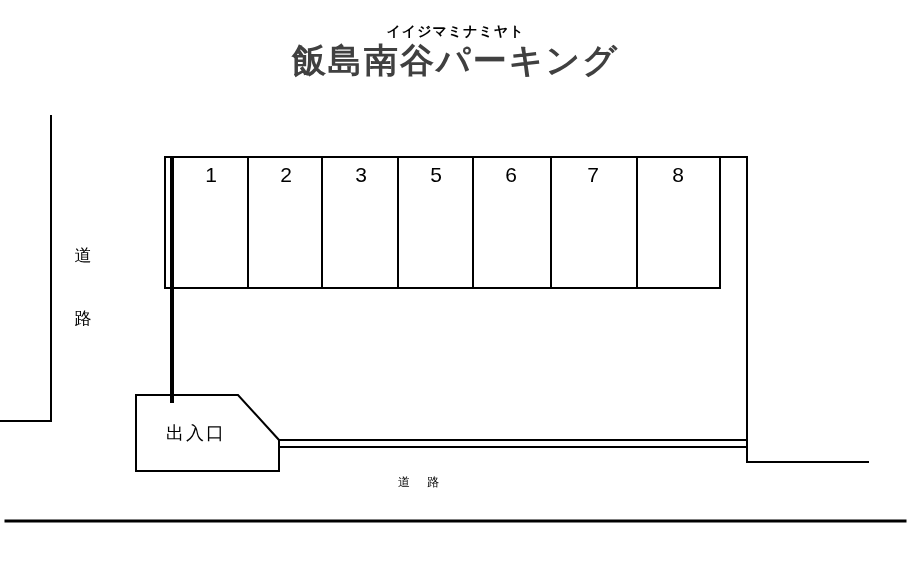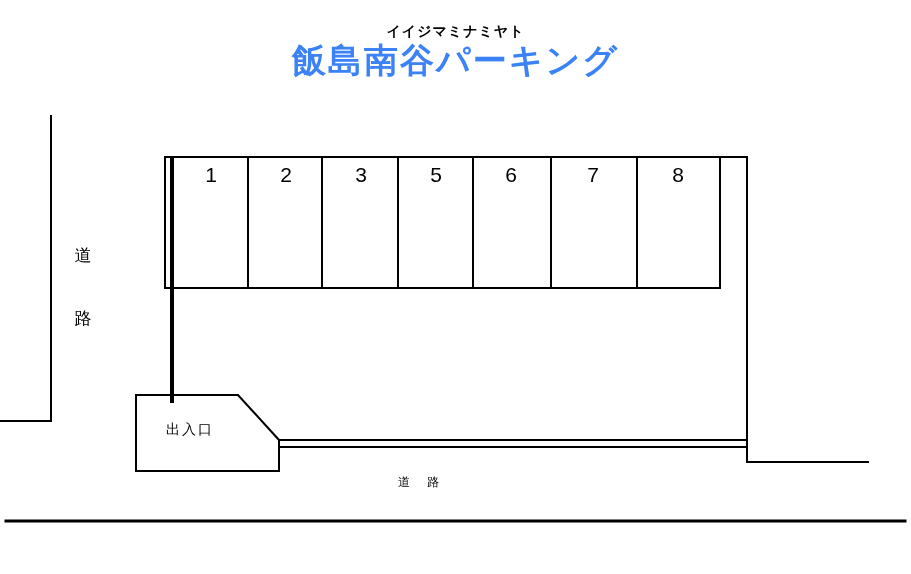--- a/index.html
+++ b/index.html
@@ -32,21 +32,21 @@
     letter-spacing: 1px;
     color: #000000;
     line-height: 1;
     margin: 0 0 4px 0;
   }
   #title-main {
     font-family: "Liberation Sans", sans-serif;
     font-size: 34px;
     font-weight: bold;
     letter-spacing: 2px;
-    color: #3b82f6;
+    color: #404040;
     line-height: 1.08;
     margin: 0;
   }
   
   #diagram {
     position: absolute;
     left: 0;
     top: 0;
     width: 911px;
     height: 574px;
@@ -78,21 +78,21 @@
   }
   #label-road-bottom {
     left: 398px;
     top: 474px;
     font-size: 12px;
     letter-spacing: 7px;
   }
   #label-entrance {
     left: 166px;
     top: 421px;
-    font-size: 14px;
+    font-size: 18px;
     letter-spacing: 2px;
   }
 </style>
 </head>
 <body>
 
 <div id="canvas">
 
   <div id="title-block">
     <div id="title-furigana">イイジマミナミヤト</div>

